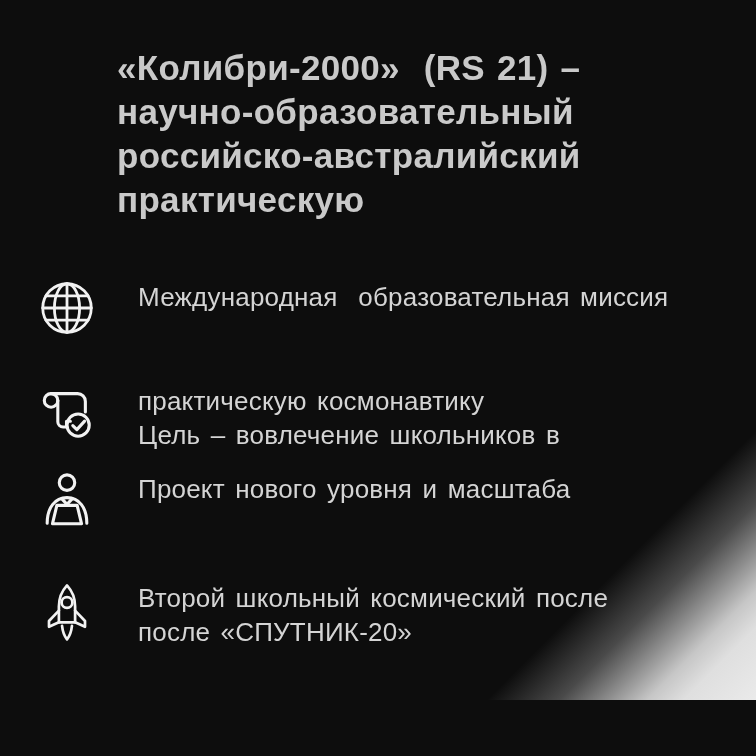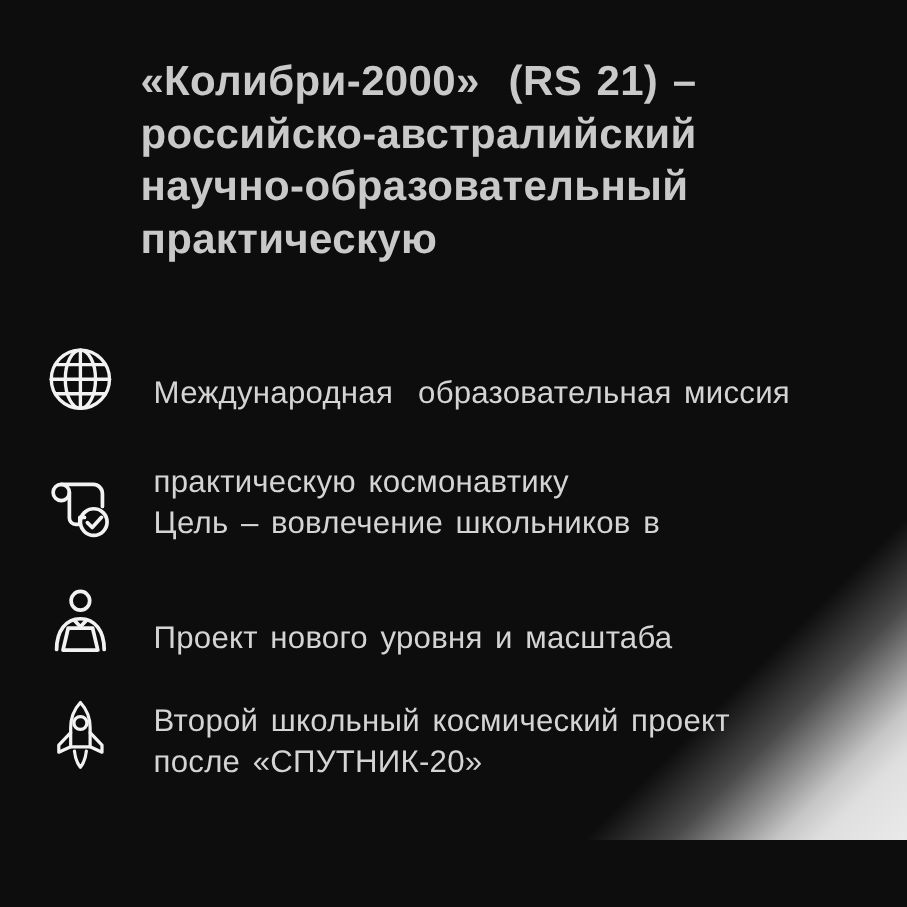--- a/index.html
+++ b/index.html
@@ -31,55 +31,55 @@
     line-height: 44px;
     letter-spacing: 0.3px;
     word-spacing: 2px;
   }
   .title-line { white-space: pre; }
 
   .bullet {
     position: absolute;
     left: 38px;
     display: flex;
-    align-items: flex-end;
-    gap: 32px;
+    align-items: flex-start;
+    gap: 42px;
   }
   .bullet-icon {
     width: 58px;
     min-width: 58px;
     display: flex;
     align-items: center;
     justify-content: center;
   }
   .bullet-text {
     color: #d4d4d4;
     font-size: 26px;
     line-height: 34px;
     letter-spacing: 0.2px;
     word-spacing: 3px;
   }
   .bullet-line { white-space: pre; }
 
   .bullet-1 { top: 280px; height: 64px; }
   .bullet-2 { top: 384px; height: 68px; }
-  .bullet-3 { top: 484px; height: 64px; }
+  .bullet-3 { top: 472px; height: 64px; }
   .bullet-4 { top: 581px; height: 70px; }
 
   svg { display: block; }
 </style>
 </head>
 <body>
 
 <div class="slide">
 
   <div class="title">
     <div class="title-line">«Колибри-2000»  (RS 21) –</div>
+    <div class="title-line">научно-образовательный</div>
     <div class="title-line">российско-австралийский</div>
-    <div class="title-line">научно-образовательный</div>
     <div class="title-line">практическую</div>
   </div>
 
   <div class="bullet bullet-1">
     <span class="bullet-icon">
       <svg width="56" height="56" viewBox="0 0 60 60" fill="none" stroke="#f2f2f2" stroke-width="3" stroke-linecap="round">
         <circle cx="30" cy="30" r="26"></circle>
         <ellipse cx="30" cy="30" rx="13.5" ry="26"></ellipse>
         <line x1="30" y1="4" x2="30" y2="56"></line>
         <line x1="7.5" y1="17" x2="52.5" y2="17"></line>
@@ -126,18 +126,18 @@
     <span class="bullet-icon">
       <svg width="54" height="70" viewBox="0 0 60 76" fill="none" stroke="#f2f2f2" stroke-width="3" stroke-linecap="round" stroke-linejoin="round">
         <path d="M30 4 C36 10.5 39 18 39 27.5 V45 H21 V27.5 C21 18 24 10.5 30 4 Z"></path>
         <circle cx="30" cy="23" r="6"></circle>
         <path d="M21 32 L10 43.5 L10 50 L21 45"></path>
         <path d="M39 32 L50 43.5 L50 50 L39 45"></path>
         <path d="M24.5 49 C25.2 55.5 27.2 60.5 30 64 C32.8 60.5 34.8 55.5 35.5 49"></path>
       </svg>
     </span>
     <div class="bullet-text">
-      <div class="bullet-line">Второй школьный космический проект</div>
+      <div class="bullet-line">Второй школьный космический после</div>
       <div class="bullet-line">после «СПУТНИК-20»</div>
     </div>
   </div>
 
 </div>
 
 </body></html>

